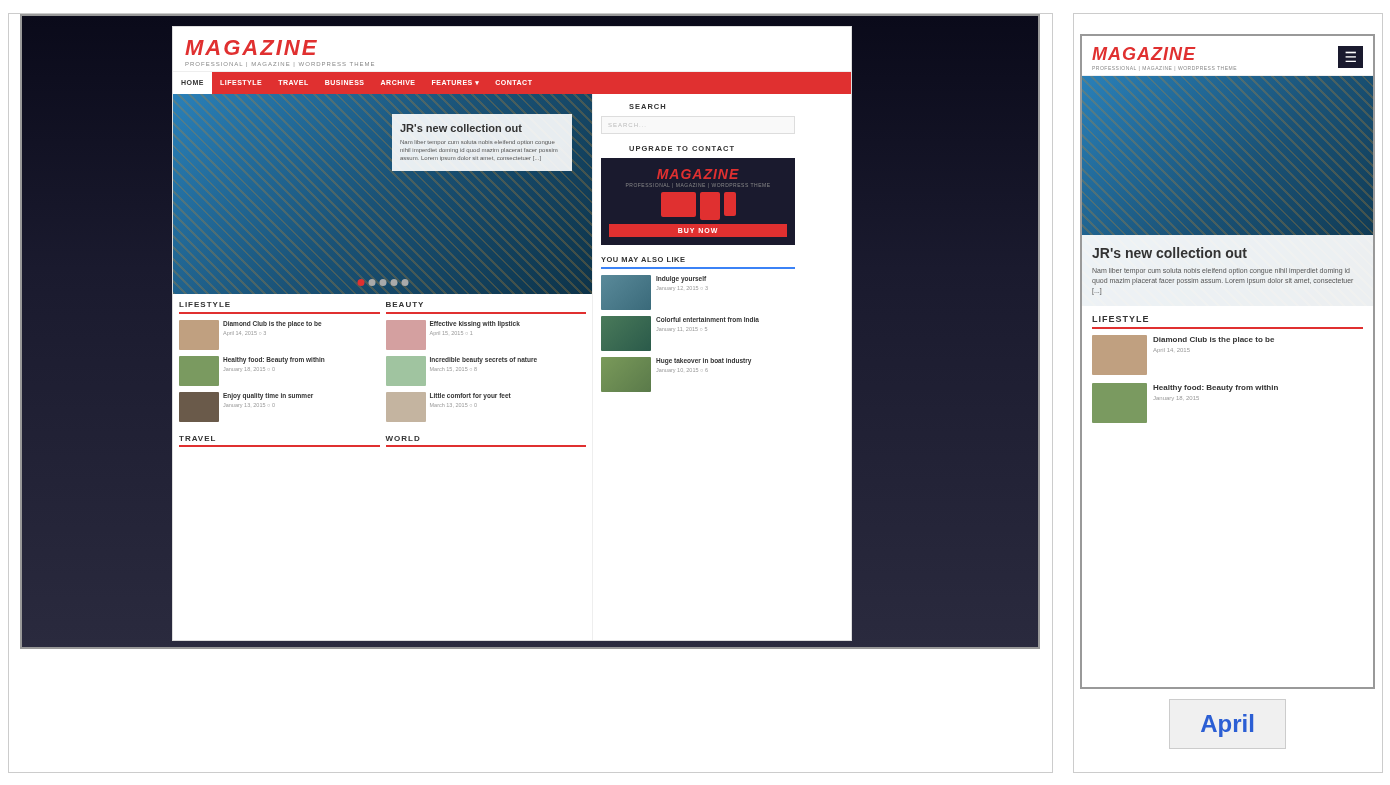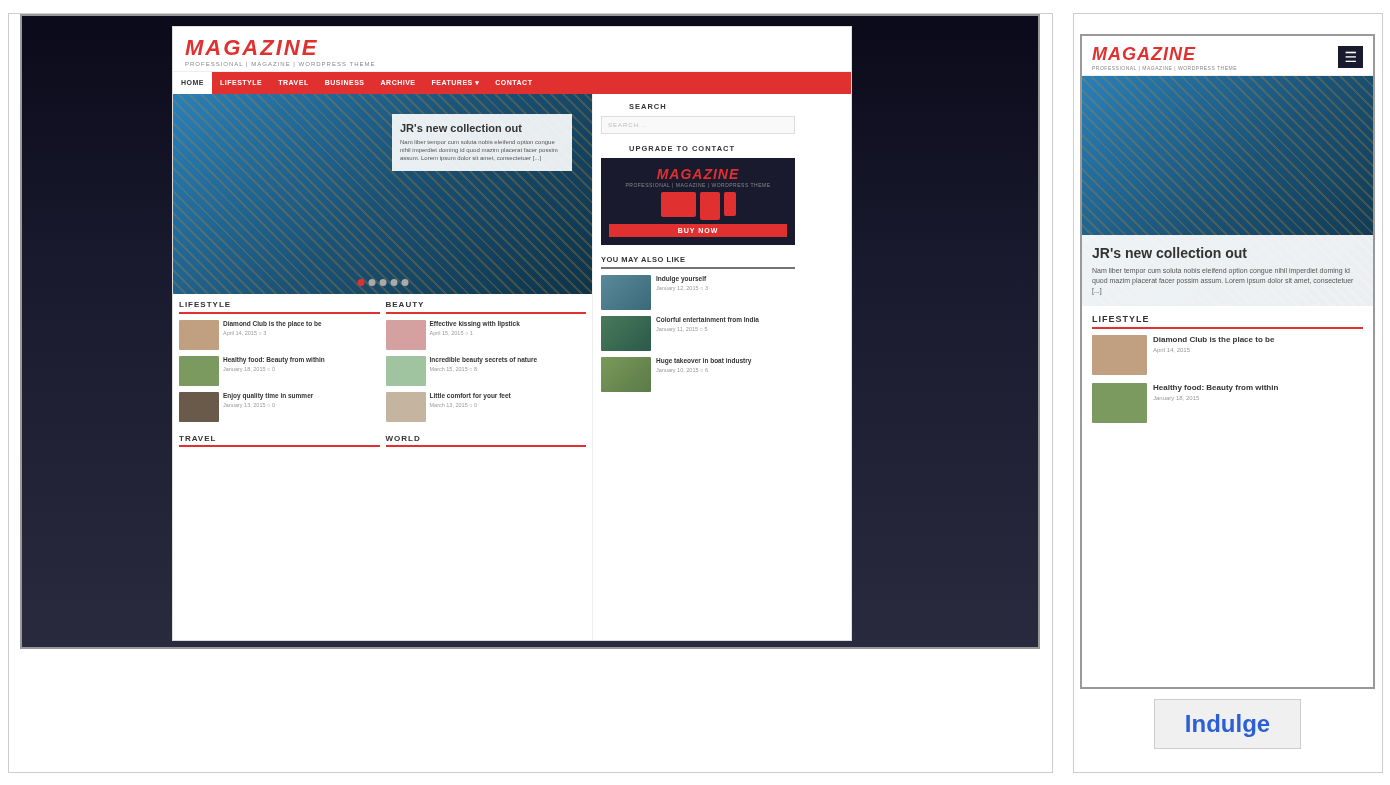--- a/index.html
+++ b/index.html
@@ -340,21 +340,21 @@
       letter-spacing: 1px;
       cursor: pointer;
     }
 
     
     .you-may-like-title {
       font-size: 7.5px;
       font-weight: 700;
       color: #333;
       letter-spacing: 0.5px;
-      border-bottom: 2px solid #737373;
+      border-bottom: 2px solid #3b82f6;
       padding-bottom: 3px;
       margin-bottom: 6px;
     }
 
     .may-like-item {
       display: flex;
       gap: 5px;
       margin-bottom: 6px;
       align-items: flex-start;
     }
@@ -723,14 +723,14 @@
       <div class="mob-item">
         <div class="mob-item-thumb t2"></div>
         <div>
           <div class="mob-item-title">Healthy food: Beauty from within</div>
           <div class="mob-item-meta">January 18, 2015</div>
         </div>
       </div>
     </div>
   </div>
 
-  <div class="mobile-label">Indulge</div>
+  <div class="mobile-label">April</div>
 </div>
 
 </body></html>

